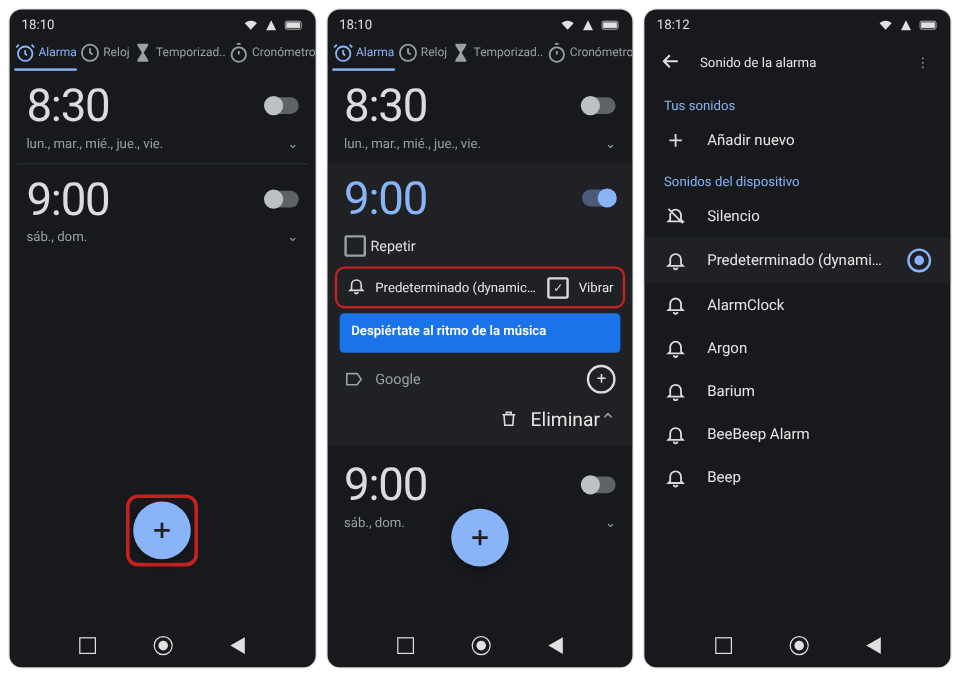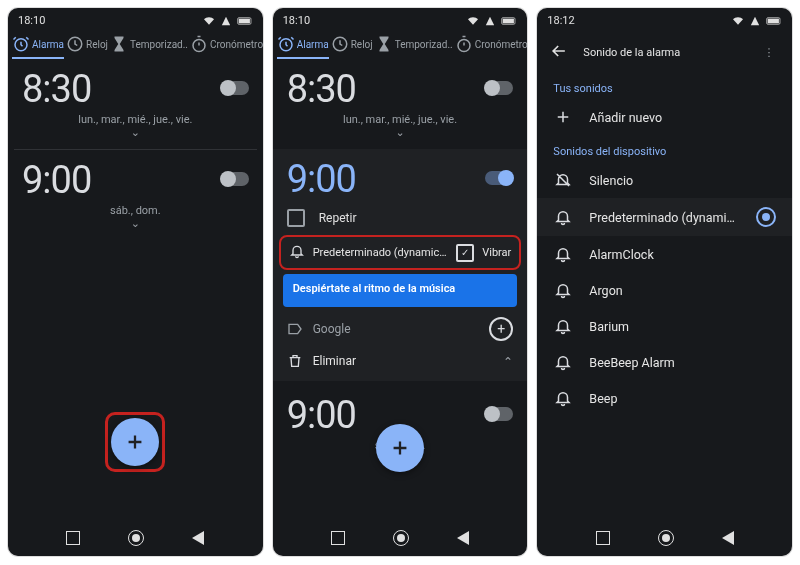--- a/index.html
+++ b/index.html
@@ -27,34 +27,34 @@
   .tab svg{width:18px;height:18px;}
   .kebab{width:22px;display:flex;align-items:center;justify-content:center;color:var(--muted);}
   .content{flex:1;overflow:hidden;position:relative;}
   .alarm-row{display:flex;align-items:flex-start;justify-content:space-between;padding:8px 14px 2px;}
   .alarm-time{font-size:38px;font-weight:400;color:#dadce0;letter-spacing:-1px;}
   .alarm-time.on{color:var(--blue);}
   .toggle{width:28px;height:14px;border-radius:8px;background:var(--toggle-off);position:relative;margin-top:14px;}
   .toggle .knob{width:16px;height:16px;border-radius:50%;background:#bdc1c6;position:absolute;top:-1px;left:-1px;}
   .toggle.on{background:rgba(138,180,248,0.4);}
   .toggle.on .knob{background:var(--blue);left:auto;right:-1px;}
-  .days-row{display:flex;align-items:center;justify-content:space-between;padding:0 14px 10px;font-size:11px;color:var(--muted);flex-direction:column;}
+  .days-row{display:flex;align-items:center;justify-content:space-between;padding:0 14px 10px;font-size:11px;color:var(--muted);}
   .chev{color:var(--muted);}
   .divider{height:1px;background:var(--divider);margin:0 6px;}
   .expanded{background:var(--phone-bg2);padding:6px 0;}
-  .exp-row{display:flex;align-items:center;gap:14px;padding:6px 14px;font-size:12px;color:#e0e0e0;}
+  .exp-row{display:flex;align-items:center;gap:4px;padding:6px 14px;font-size:12px;color:#e0e0e0;}
   .checkbox{width:14px;height:14px;border:2px solid #9aa0a6;border-radius:2px;display:inline-flex;align-items:center;justify-content:center;}
   .checkbox.checked{border-color:#dadce0;}
   .checkbox.checked::after{content:"✓";font-size:10px;color:#dadce0;}
   .sound-row{border:2px solid var(--red);border-radius:8px;margin:2px 6px;padding:6px 8px;display:flex;align-items:center;gap:8px;font-size:11px;}
   .sound-row .label{flex:1;white-space:nowrap;overflow:hidden;text-overflow:ellipsis;}
   .tooltip{background:#1a73e8;color:#fff;border-radius:4px;padding:8px 10px;margin:4px 10px;font-size:10px;line-height:1.35;}
   .tooltip .title{font-weight:600;font-size:11px;margin-bottom:2px;}
   .label-row{display:flex;align-items:center;justify-content:space-between;padding:6px 14px;font-size:12px;color:var(--muted);}
-  .collapse-row{display:flex;align-items:center;justify-content:space-between;padding:6px 14px;font-size:12px;}
+  .collapse-row{display:flex;align-items:center;justify-content:flex-end;padding:6px 14px;font-size:16px;}
   .fab-wrap{position:absolute;bottom:48px;left:0;right:0;display:flex;justify-content:center;}
   .fab{width:48px;height:48px;border-radius:50%;background:var(--blue);display:flex;align-items:center;justify-content:center;color:#202124;box-shadow:0 2px 6px rgba(0,0,0,0.4);}
   .fab-red-border{border:3px solid var(--red);border-radius:10px;padding:3px;}
   .navbar{height:36px;display:flex;align-items:center;justify-content:center;gap:48px;color:#e0e0e0;}
   .navbar .sq{width:12px;height:12px;border:1.5px solid #e0e0e0;}
   .navbar .circ{width:14px;height:14px;border:1.5px solid #e0e0e0;border-radius:50%;position:relative;}
   .navbar .circ::after{content:"";position:absolute;inset:3px;border-radius:50%;background:#e0e0e0;}
   .navbar .tri{width:0;height:0;border-top:7px solid transparent;border-bottom:7px solid transparent;border-right:12px solid #e0e0e0;}
   
   .header3{display:flex;align-items:center;gap:14px;padding:8px 12px;font-size:11px;}

